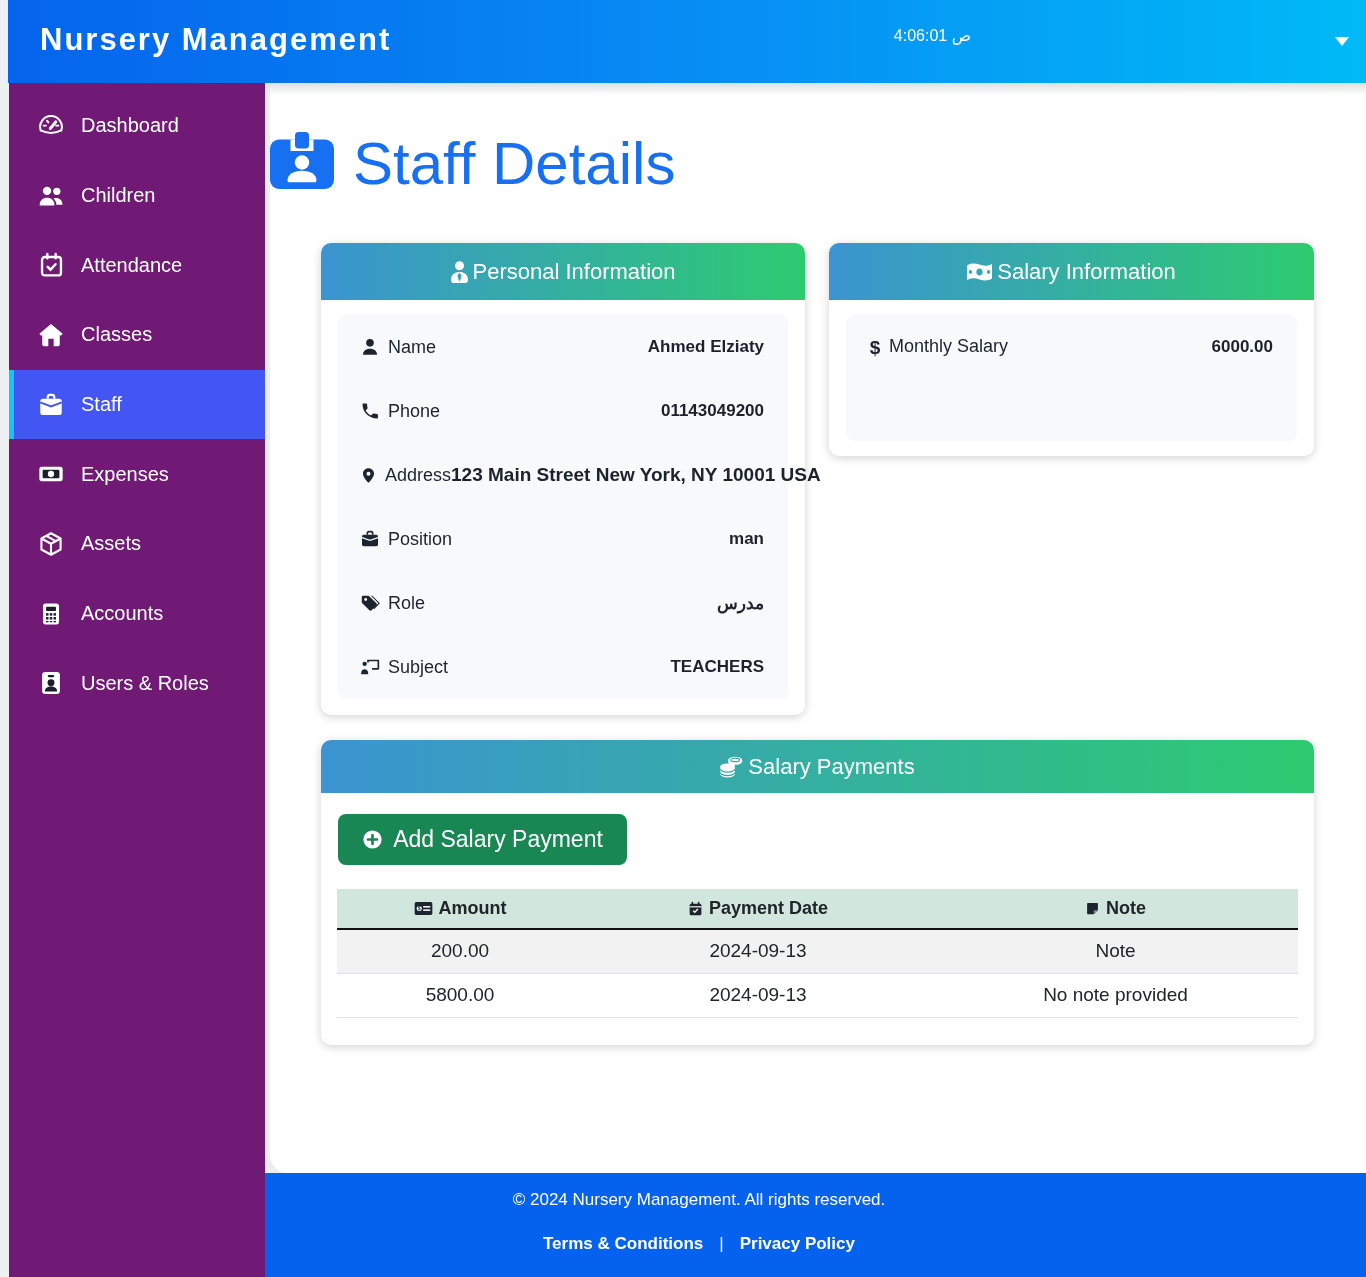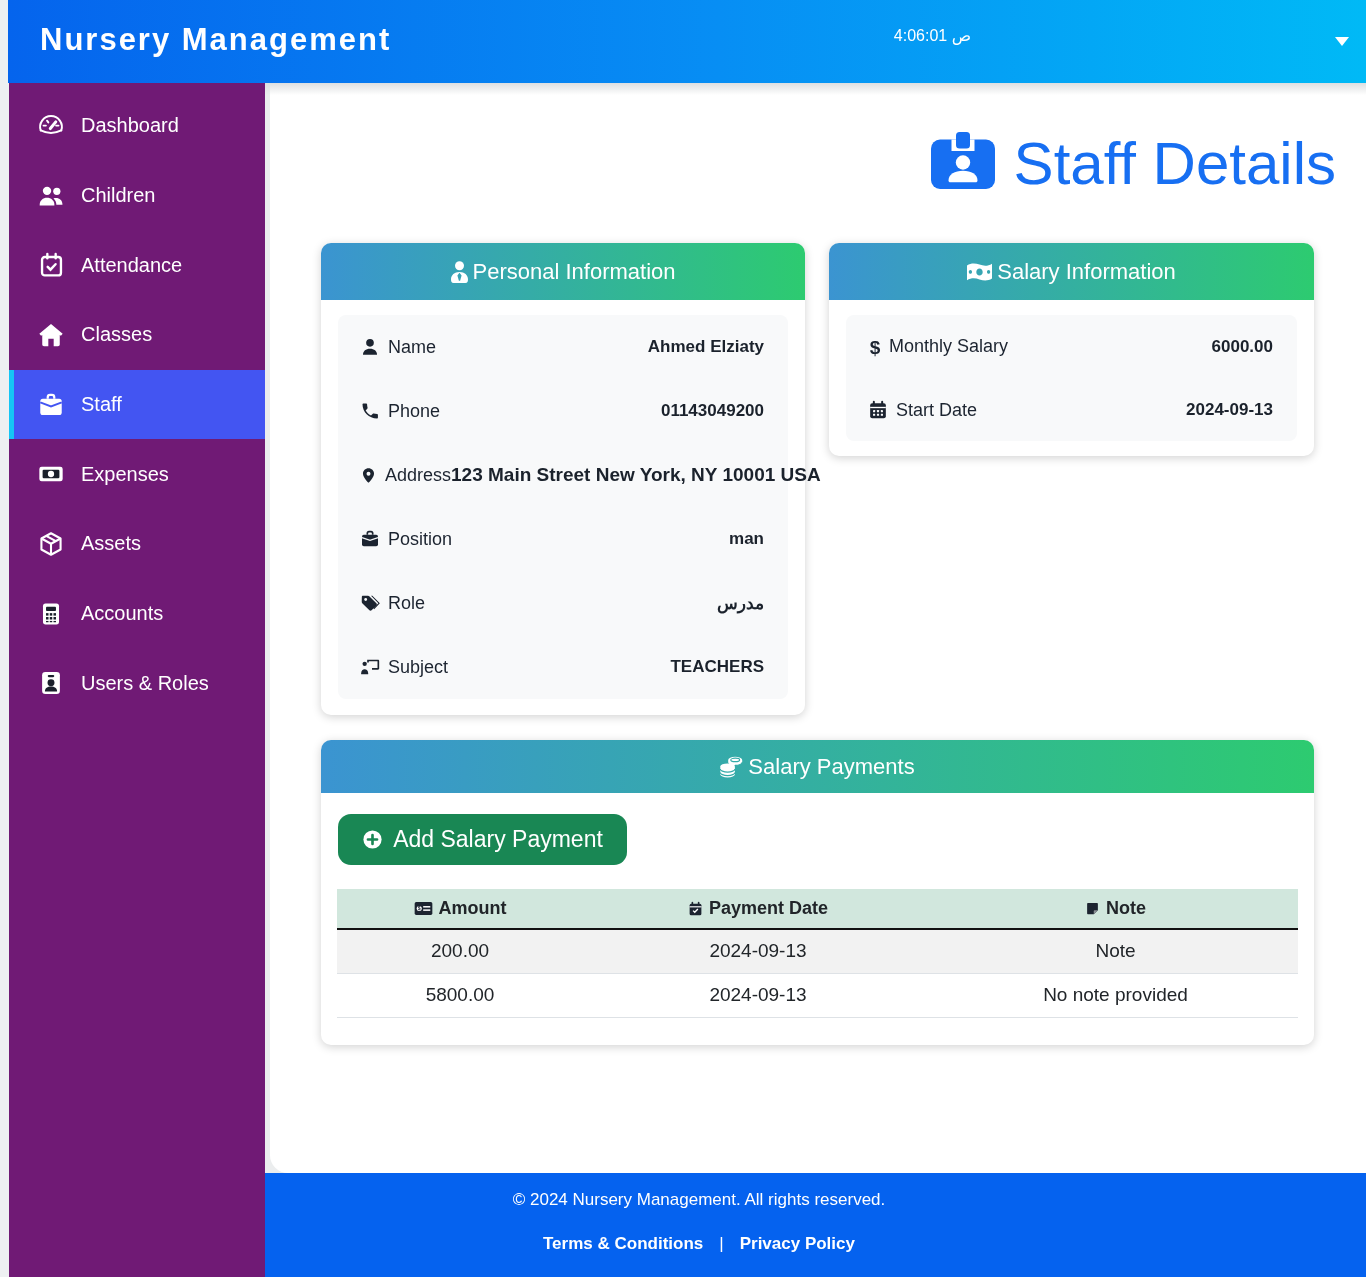--- a/index.html
+++ b/index.html
@@ -24,21 +24,21 @@
 .menu li.active { background:#4355f2; border-left:5px solid #15c5f5; padding-left:23px; }
 
 
 .mainbg { position:absolute; left:260px; top:83px; width:1106px; height:1090px; background:#ebedee; z-index:1; }
 .panel { position:absolute; left:270px; top:83px; width:1096px; height:1090px; background:#fff;
   border-radius:0 0 0 18px; z-index:2; }
 .topshadow { position:absolute; left:260px; top:83px; width:1106px; height:12px;
   background:linear-gradient(#dddfe1,rgba(255,255,255,0)); z-index:3; }
 
 .pagetitle { position:absolute; left:270px; top:128px; width:1066px; height:64px; z-index:3;
-  display:flex; align-items:center; justify-content:flex-end; color:#176ff2; }
+  display:flex; align-items:center; justify-content:flex-start; color:#176ff2; }
 .pagetitle .txt { font-size:60px; margin-left:19px; margin-top:7px; }
 
 
 .card { position:absolute; background:#fff; border-radius:10px; box-shadow:0 2px 10px rgba(0,0,0,.18); z-index:3; }
 .card-h { height:57px; border-radius:10px 10px 0 0; background:linear-gradient(90deg,#3b94d1,#2dcb70);
   display:flex; align-items:center; justify-content:center; color:#fff; font-size:22px; }
 .card-h svg, .card-h .hi { margin-right:5px; }
 .card1 { left:321px; top:243px; width:484px; height:472px; }
 .card2 { left:829px; top:243px; width:485px; height:213px; }
 .card3 { left:321px; top:740px; width:993px; height:305px; }
@@ -50,21 +50,21 @@
 .irow { display:flex; align-items:center; padding:0 24px 0 22px; }
 .card1 .irow { height:64px; }
 .card2 .irow { height:63.5px; }
 .irow .lic { width:20px; height:20px; display:flex; align-items:center; justify-content:center; }
 .irow .lbl { font-size:18px; color:#1c2430; margin-left:8px; }
 .irow .val { margin-left:auto; font-size:17px; font-weight:bold; color:#1b222c; white-space:nowrap; }
 .irow .val.sm { font-size:19px; }
 
 
 .addbtn { position:absolute; left:17px; top:74px; width:289px; height:51px; background:#198754;
-  border-radius:13px; display:flex; align-items:center; justify-content:center; color:#fff; font-size:23px; }
+  border-radius:8px; display:flex; align-items:center; justify-content:center; color:#fff; font-size:23px; }
 .addbtn svg { margin-right:10px; }
 .ptable { position:absolute; left:16px; top:149px; width:961px; border-collapse:collapse; font-size:18px; color:#212529; }
 .ptable th { background:#d1e7dd; height:40px; font-size:18px; font-weight:bold; border-bottom:2px solid #111; }
 .ptable th .thwrap { display:flex; align-items:center; justify-content:center; }
 .ptable th svg { margin-right:6px; }
 .ptable td { text-align:center; height:44px; border-bottom:1px solid #dee2e6; font-size:19px; }
 .ptable tr.odd td { background:#f2f2f2; }
 .ptable .c1 { width:246px; } .ptable .c2 { width:350px; } .ptable .c3 { width:365px; }
 
 
@@ -292,39 +292,20 @@
       </svg>Salary Information</div>
   <div class="innerbox">
     <div class="irow">
         <span class="lic" style="width:13px;flex-basis:13px">
           <svg width="12" height="20" viewBox="0 0 12 20">
             <text x="6" y="16.5" text-anchor="middle" font-family="Liberation Sans" font-size="19" font-weight="bold" fill="#1c2430">$</text>
           </svg>
         </span>
         <span class="lbl">Monthly Salary</span>
         <span class="val">6000.00</span>
-      </div>
-    <div class="irow">
-        <span class="lic">
-          <svg width="20" height="21" viewBox="0 0 24 24">
-            <path d="M7,1.6v3M17,1.6v3" stroke="#1c2430" stroke-width="2.4" stroke-linecap="round"></path>
-            <rect x="2.6" y="3.4" width="18.8" height="18" rx="2.4" fill="#1c2430"></rect>
-            <rect x="2.6" y="7.6" width="18.8" height="1.6" fill="#fff"></rect>
-            <g fill="#f8f9fa">
-              <rect x="6" y="11.4" width="2.6" height="2.6" rx="0.5"></rect>
-              <rect x="10.7" y="11.4" width="2.6" height="2.6" rx="0.5"></rect>
-              <rect x="15.4" y="11.4" width="2.6" height="2.6" rx="0.5"></rect>
-              <rect x="6" y="15.8" width="2.6" height="2.6" rx="0.5"></rect>
-              <rect x="10.7" y="15.8" width="2.6" height="2.6" rx="0.5"></rect>
-              <rect x="15.4" y="15.8" width="2.6" height="2.6" rx="0.5"></rect>
-            </g>
-          </svg>
-        </span>
-        <span class="lbl">Start Date</span>
-        <span class="val">2024-09-13</span>
       </div>
   </div>
 </div>
 
 <div class="card card3">
   <div class="card-h"><svg class="hi" width="23" height="22" viewBox="0 0 23 22">
         <g fill="#fff">
           <path d="M8.2,3.9a7,3.1 0 0 1 14,0 v2.3 a7,3.1 0 0 1 -14,0 z"></path>
           <path d="M0.3,10.6a7.3,3.2 0 0 1 14.6,0 v7.7 a7.3,3.2 0 0 1 -14.6,0 z"></path>
         </g>

